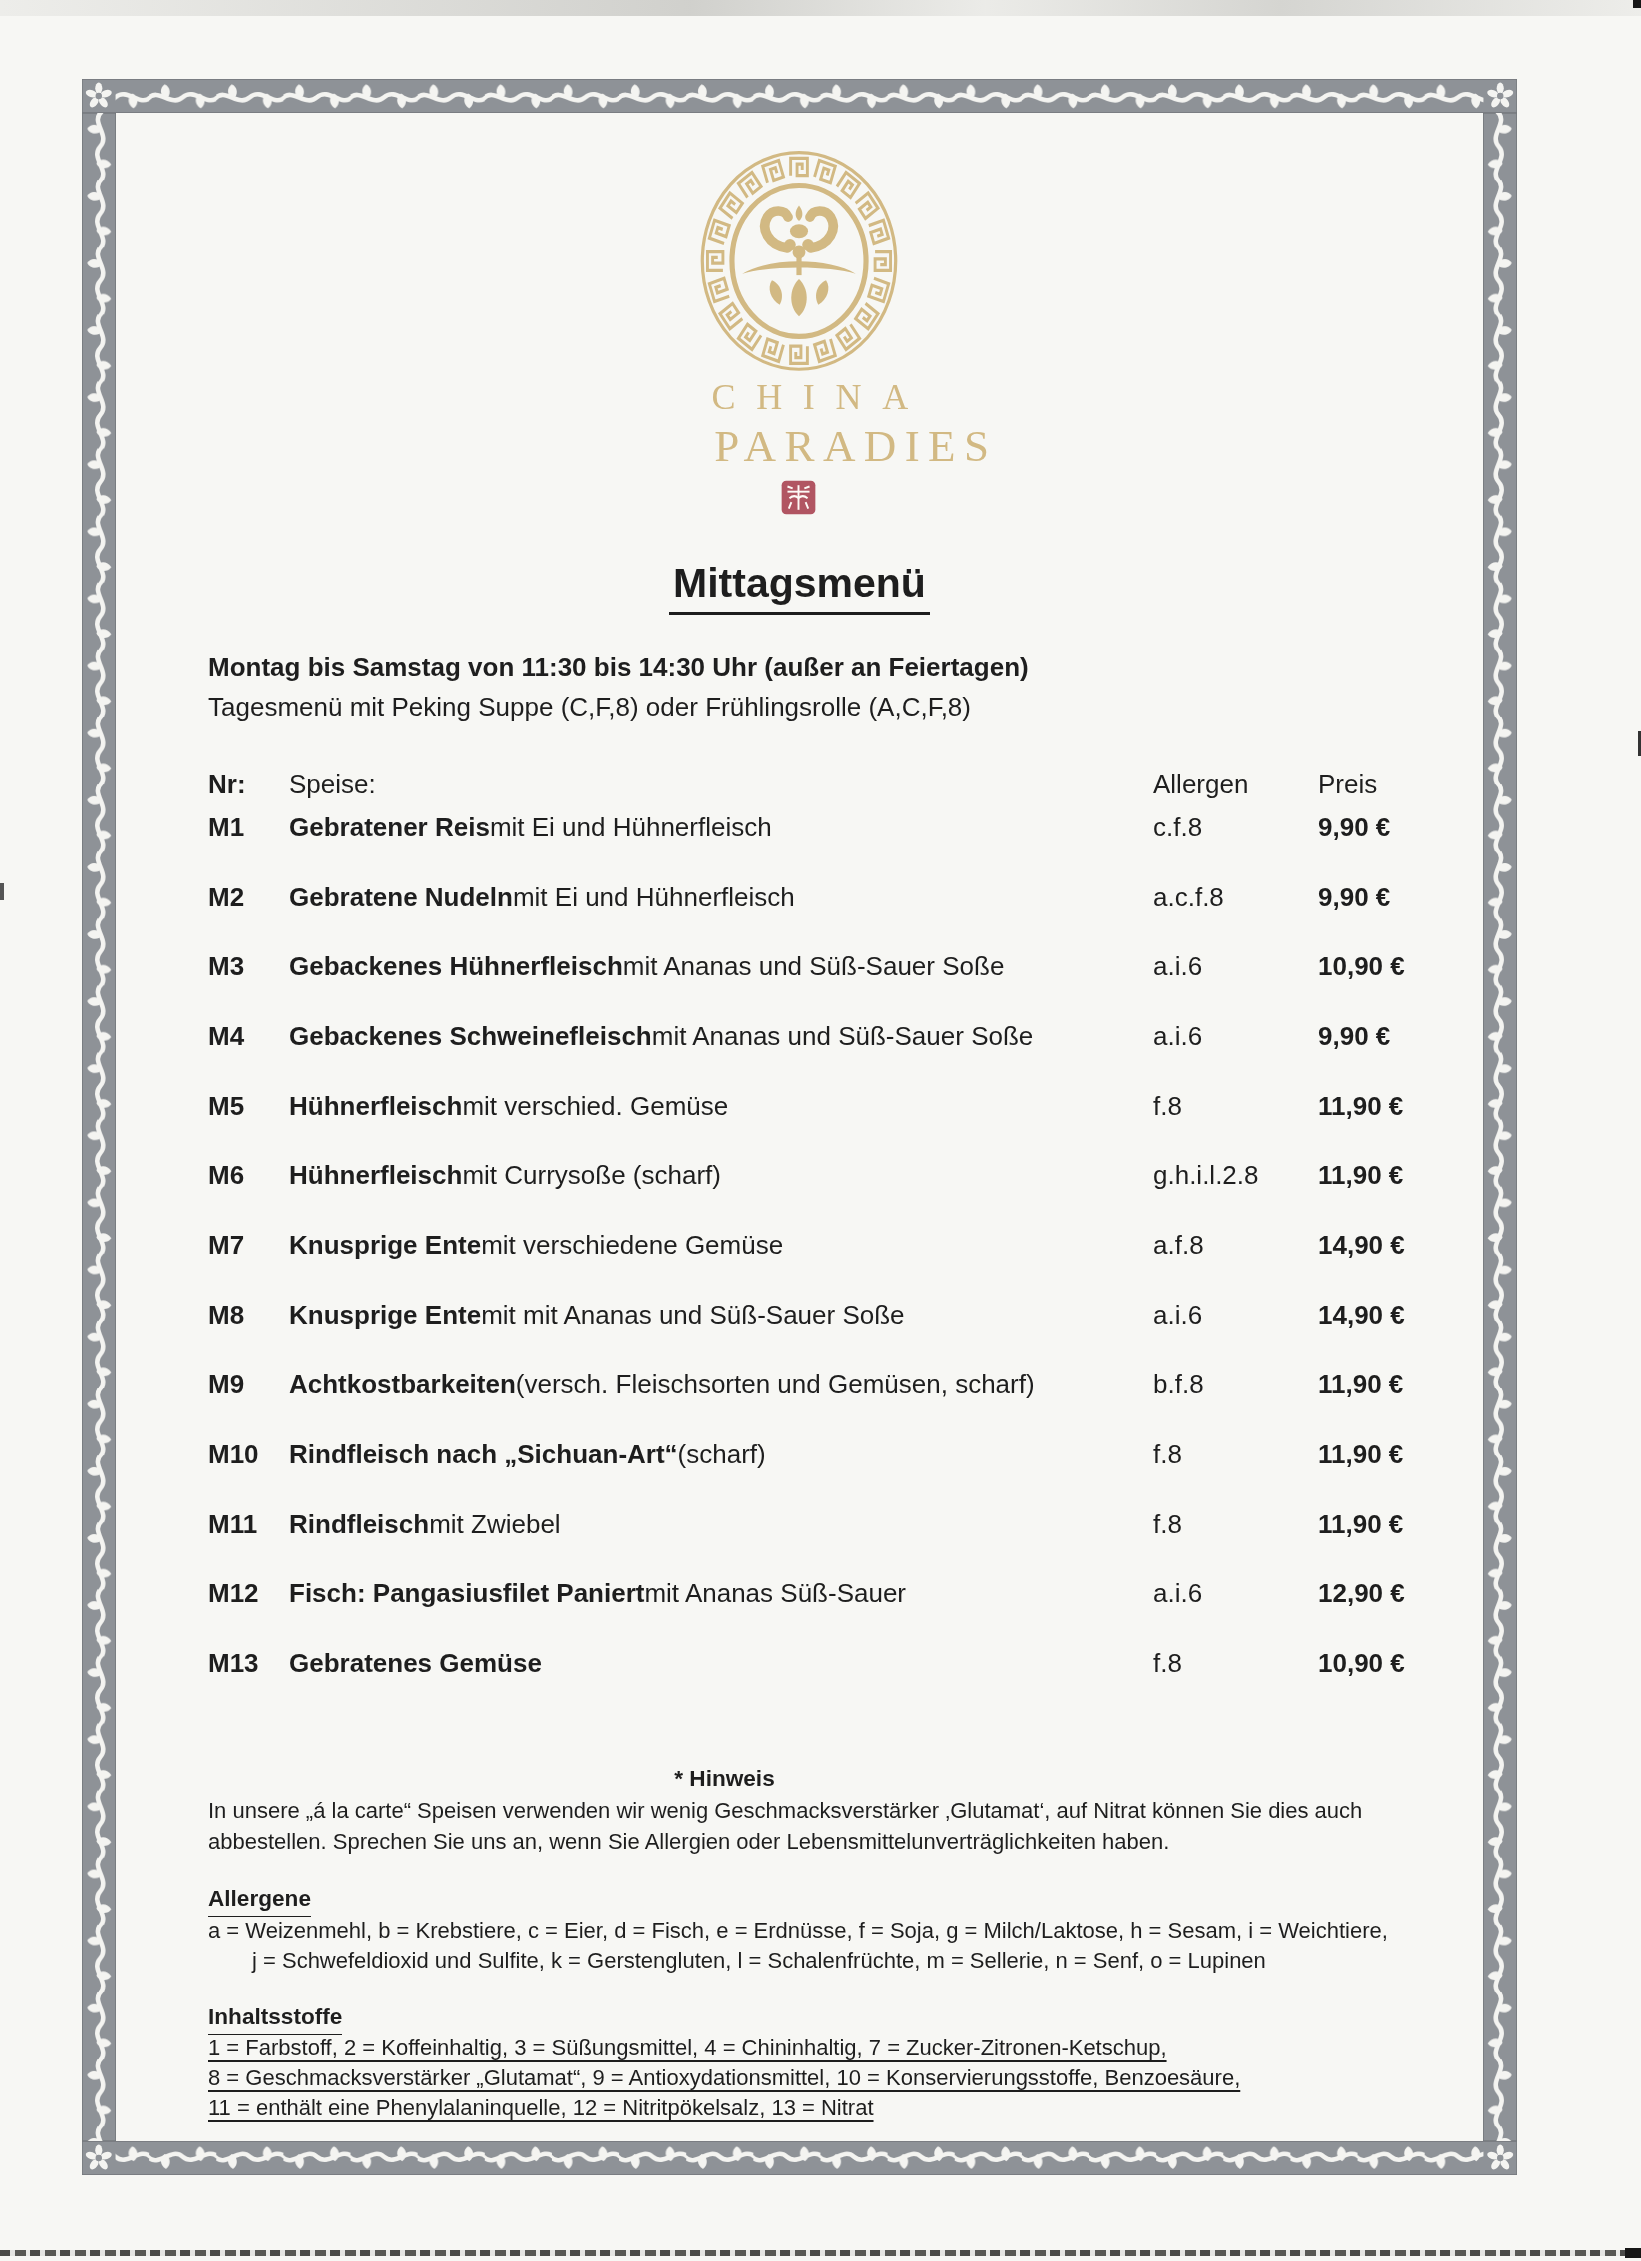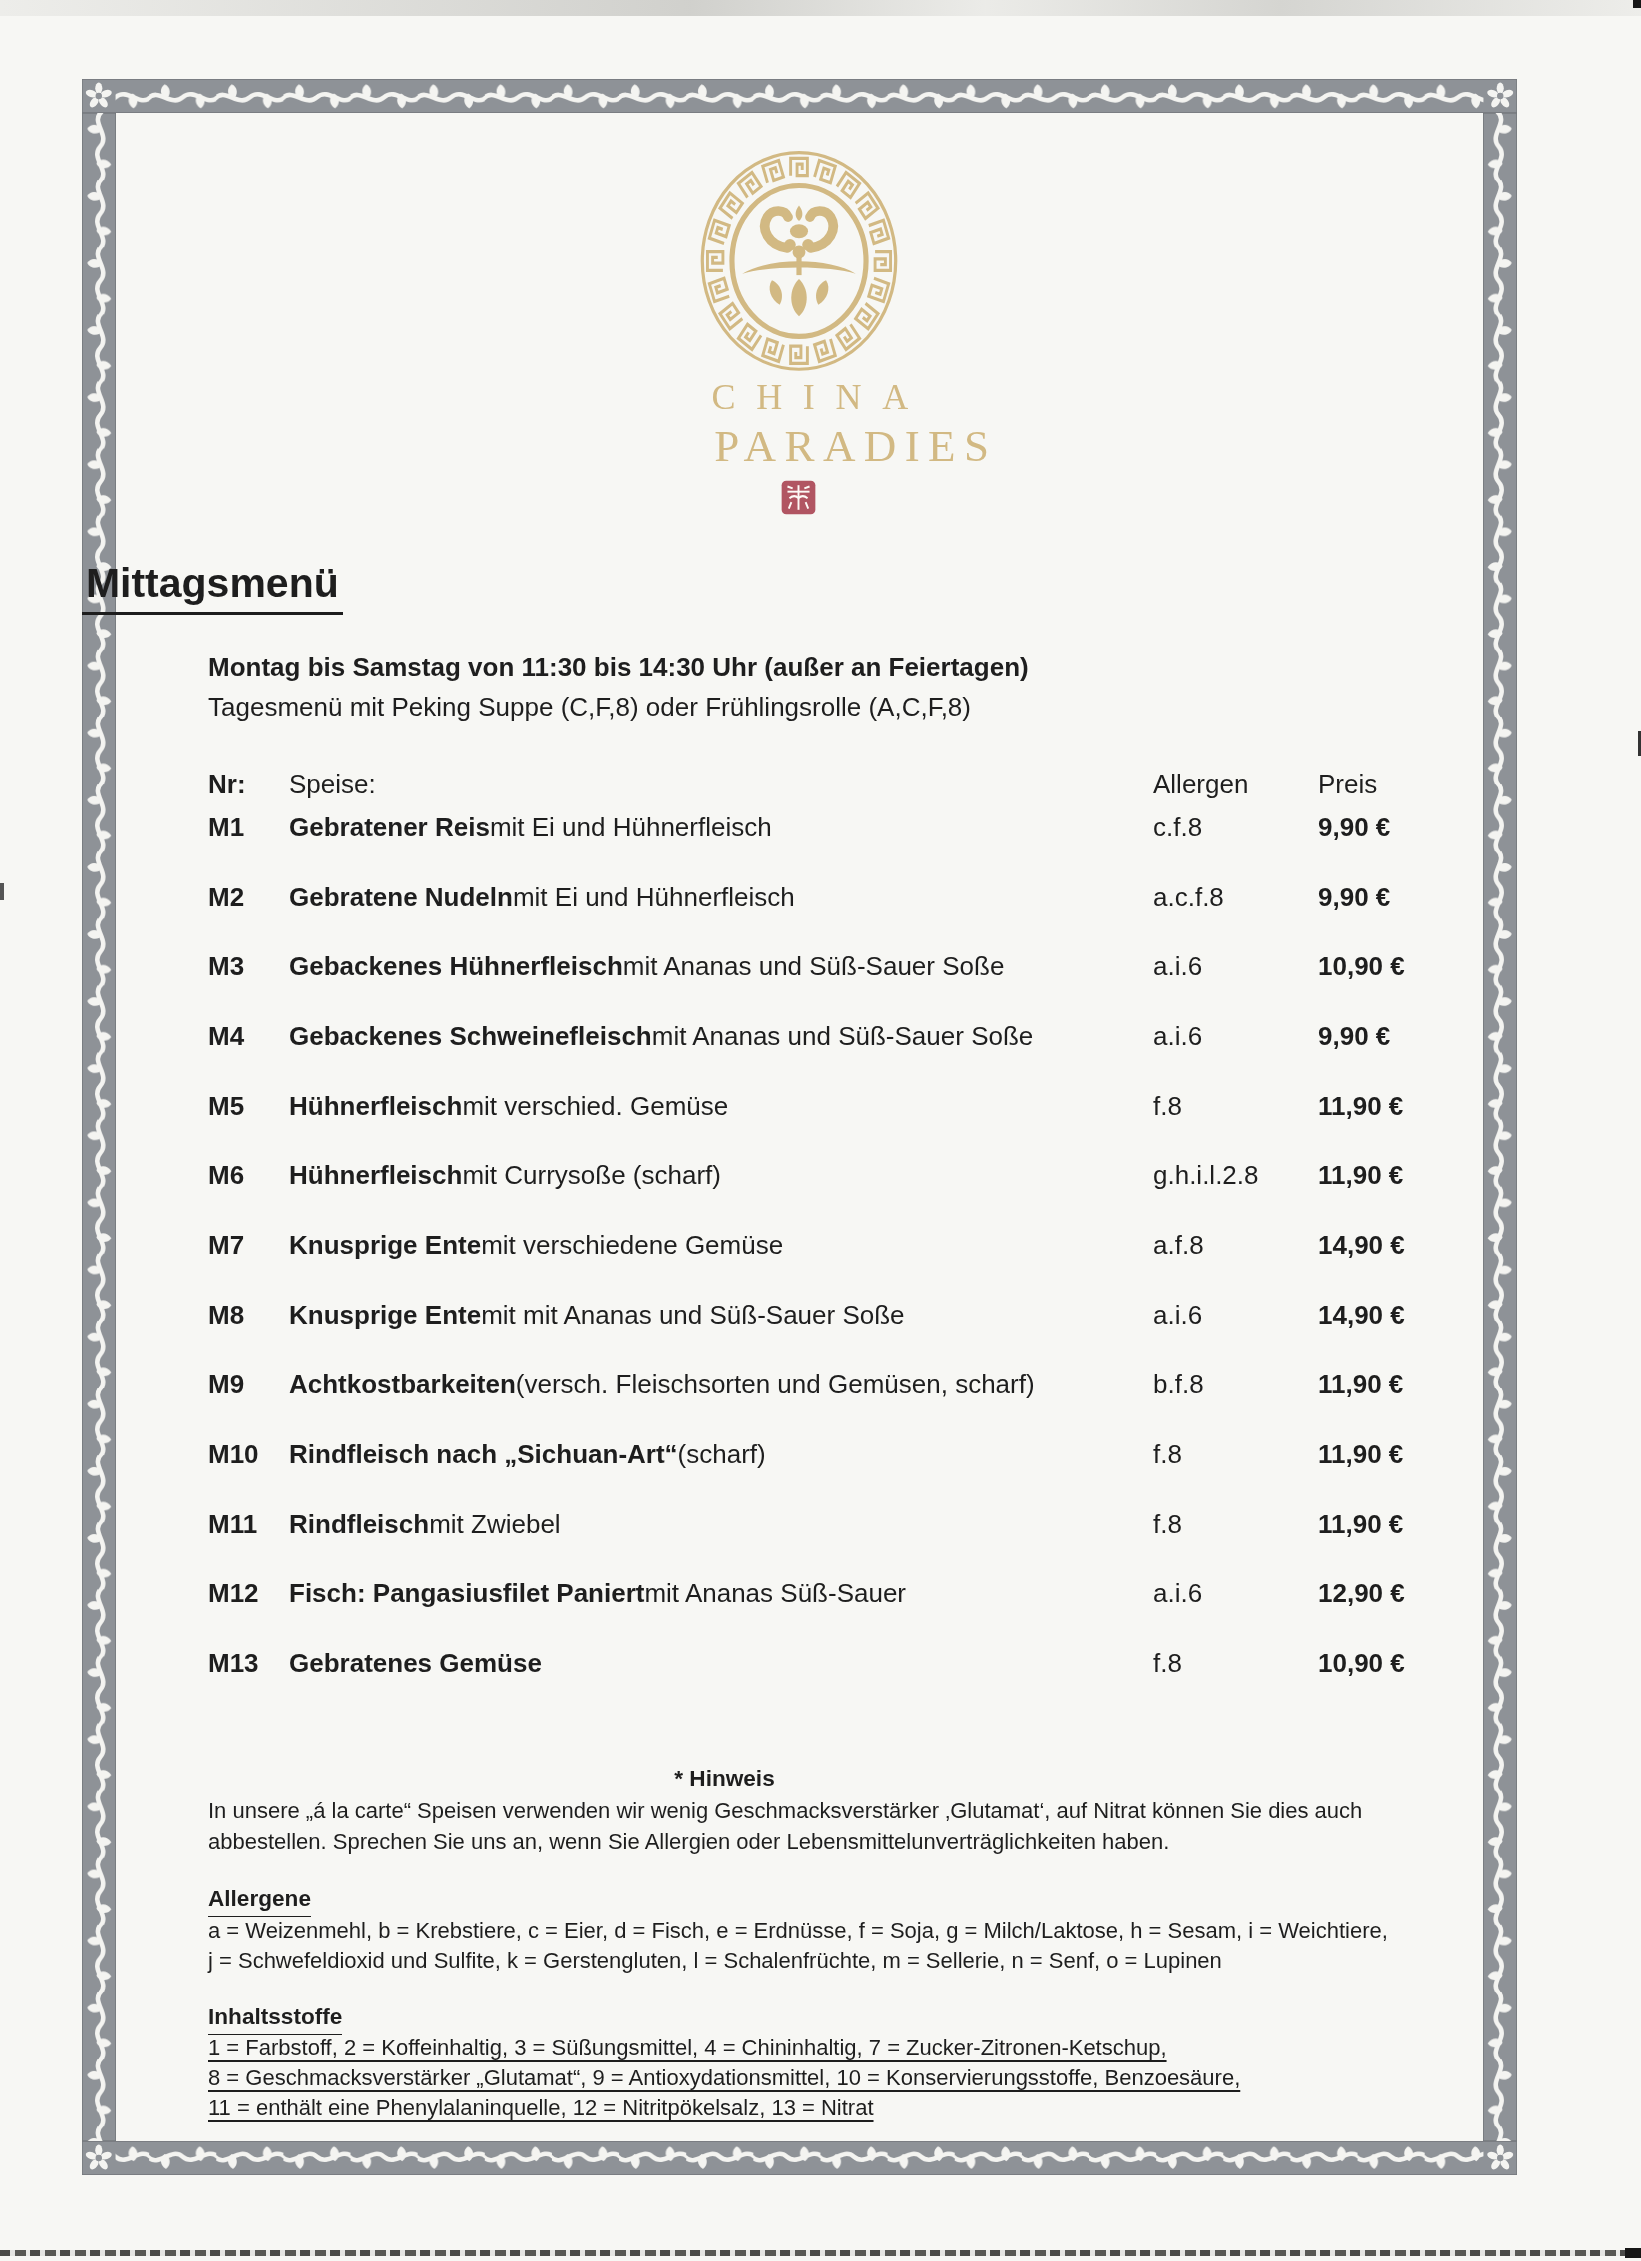--- a/index.html
+++ b/index.html
@@ -10,21 +10,21 @@
     color:#1e1e1e;
   }
   .abs{position:absolute;}
   
   .frame-strip{position:absolute;}
   
   .brand-line{position:absolute;left:82px;width:1435px;text-align:center;color:#d2b983;font-family:"Liberation Serif", serif;}
   .brand-1{top:376px;font-size:36px;letter-spacing:20.7px;padding-left:20.7px;}
   .brand-2{top:420px;font-size:45px;letter-spacing:8.4px;padding-left:8.4px;margin-left:48px;}
   
-  .title-wrap{position:absolute;left:82px;width:1435px;top:560px;}
+  .title-wrap{position:absolute;left:82px;width:1435px;top:560px;text-align:center;}
   .title-text{display:inline-block;font-size:41px;font-weight:700;border-bottom:3.9px solid #1d1d1d;padding:0 3.9px 5.2px 3.9px;}
   
   .intro1{position:absolute;left:208px;top:652px;font-size:26px;font-weight:700;}
   .intro2{position:absolute;left:208px;top:692px;font-size:26px;}
   
   .trow{position:absolute;left:82px;width:1435px;height:37px;font-size:26px;}
   .trow span{position:absolute;top:0;white-space:nowrap;}
   .c-nr{left:126px;font-weight:700;}
   .c-dish{left:207px;}
   .c-allerg{left:1071px;}
@@ -284,19 +284,19 @@
   <span class="c-allerg">f.8</span>
   <span class="c-price">10,90 €</span>
 </div>
 
 <div class="hinweis-title">* Hinweis</div>
 <div class="par" style="top:1798px;">In unsere „á la carte“ Speisen verwenden wir wenig Geschmacksverstärker ‚Glutamat‘, auf Nitrat können Sie dies auch</div>
 <div class="par" style="top:1829px;">abbestellen. Sprechen Sie uns an, wenn Sie Allergien oder Lebensmittelunverträglichkeiten haben.</div>
 
 <div class="subhead" style="top:1886px;"><span>Allergene</span></div>
 <div class="par" style="top:1918px;">a = Weizenmehl, b = Krebstiere, c = Eier, d = Fisch, e = Erdnüsse, f = Soja, g = Milch/Laktose, h = Sesam, i = Weichtiere,</div>
-<div class="par" style="top:1948px;">j = Schwefeldioxid und Sulfite, k = Gerstengluten, l = Schalenfrüchte, m = Sellerie, n = Senf, o = Lupinen</div>
+<div class="par" style="top:1948px;margin-left:44px;">j = Schwefeldioxid und Sulfite, k = Gerstengluten, l = Schalenfrüchte, m = Sellerie, n = Senf, o = Lupinen</div>
 
 <div class="subhead" style="top:2004px;"><span>Inhaltsstoffe</span></div>
 <div class="par ulined" style="top:2035px;">1 = Farbstoff, 2 = Koffeinhaltig, 3 = Süßungsmittel, 4 = Chininhaltig, 7 = Zucker-Zitronen-Ketschup,</div>
 <div class="par ulined" style="top:2065px;">8 = Geschmacksverstärker „Glutamat“, 9 = Antioxydationsmittel, 10 = Konservierungsstoffe, Benzoesäure,</div>
 <div class="par ulined" style="top:2095px;">11 = enthält eine Phenylalaninquelle, 12 = Nitritpökelsalz, 13 = Nitrat</div>
 
 
 </body></html>

